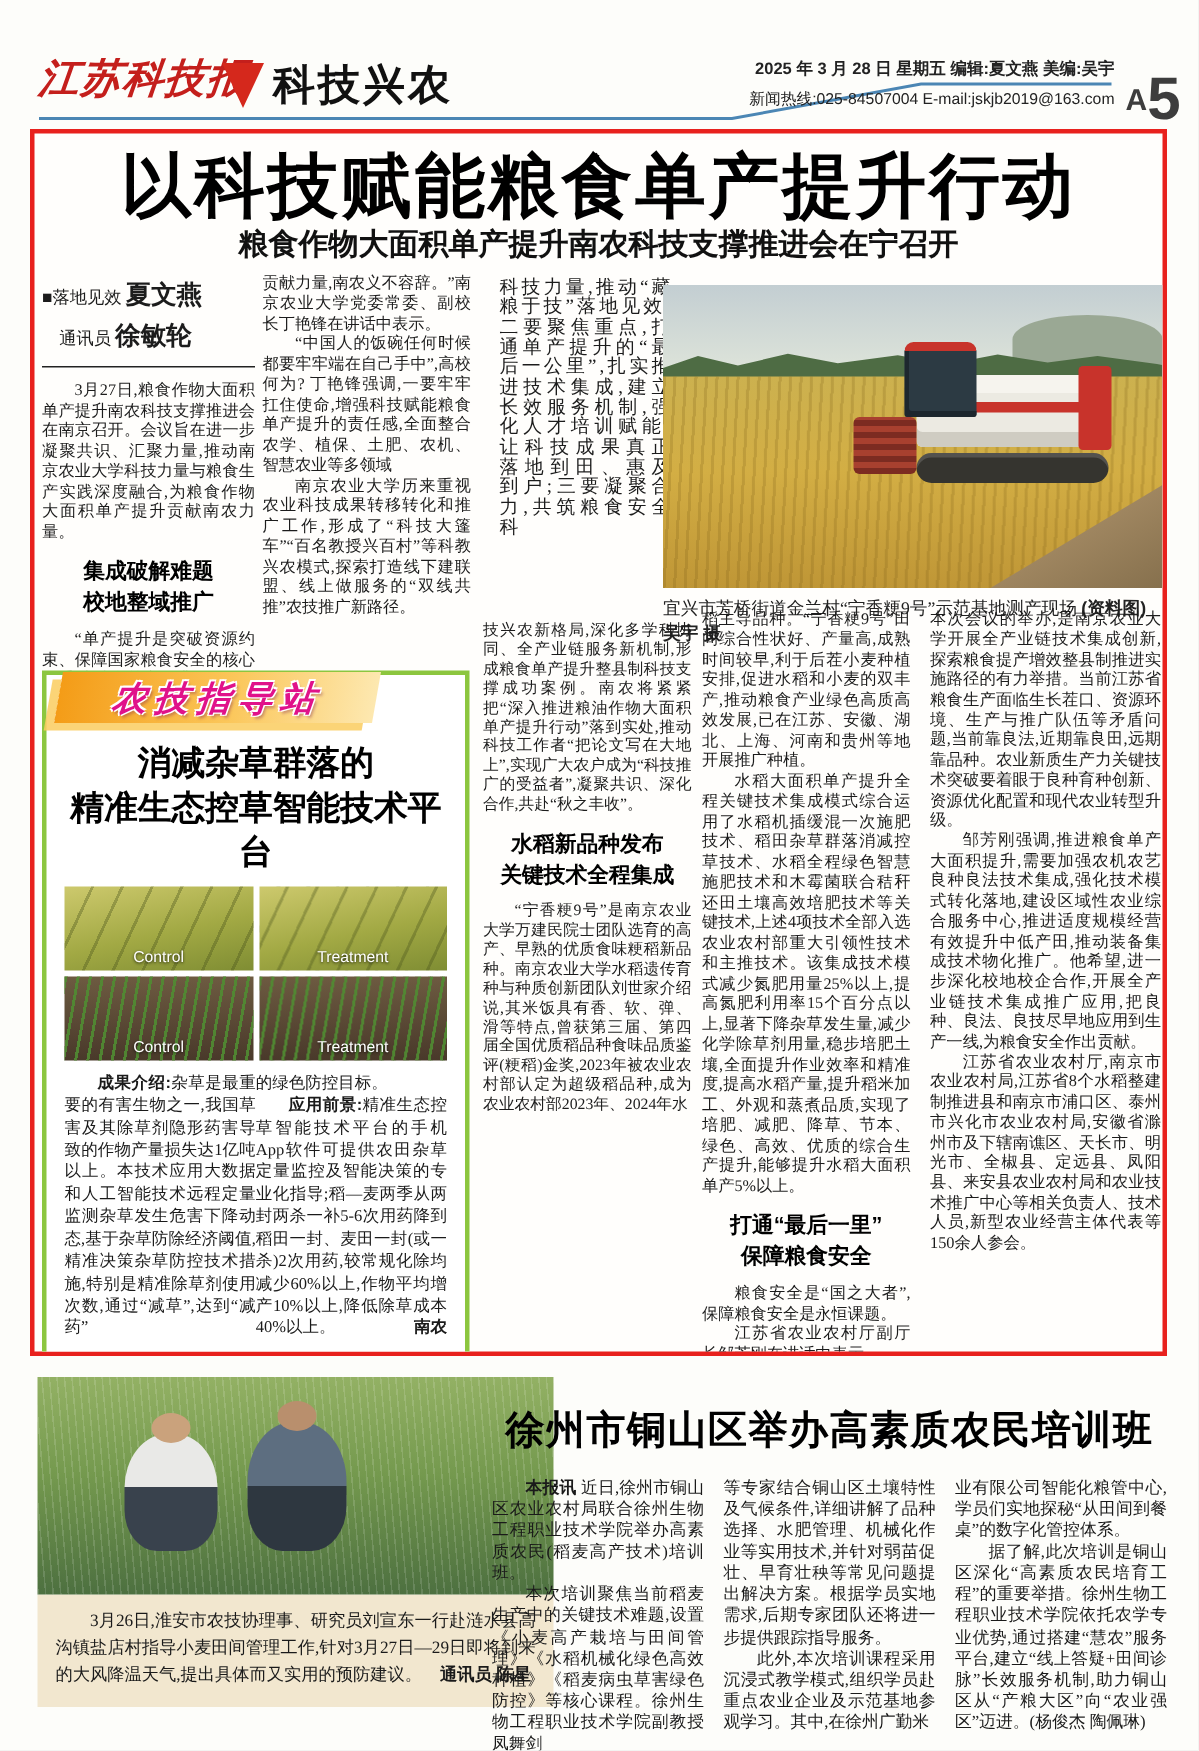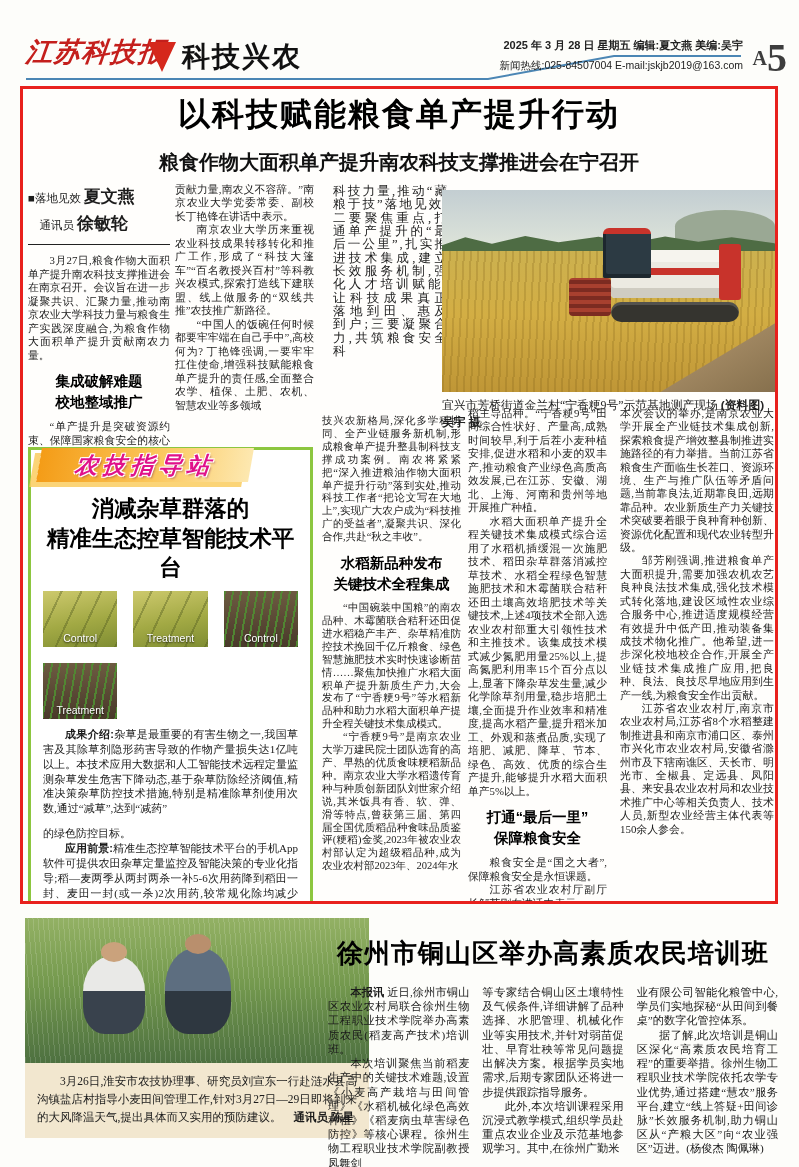--- a/index.html
+++ b/index.html
@@ -9,28 +9,28 @@
   .abs{position:absolute;}
   .logo{left:26px;top:34px;font-size:27px;font-weight:900;color:#c41f1c;font-style:italic;
         letter-spacing:1px;transform:skewX(-6deg);font-family:"Liberation Serif",serif;}
   .tri{left:148px;top:42px;width:0;height:0;border-left:14px solid transparent;
        border-right:14px solid transparent;border-top:30px solid #d5281c;}
   .sec-title{left:182px;top:38px;font-size:28px;font-weight:900;letter-spacing:2px;
        font-family:"Liberation Sans","DejaVu Sans",sans-serif;color:#111;}
   .m-right{right:56px;top:38px;text-align:right;font-family:"Liberation Sans",sans-serif;}
   .dateline{font-size:11px;font-weight:700;color:#222;}
   .hotline{font-size:10.5px;margin-top:6px;color:#222;}
-  .pageno{right:12px;top:34px;color:#3d3d3d;font-family:Liberation Serif, serif;}
+  .pageno{right:12px;top:44px;color:#3d3d3d;font-family:Liberation Sans, sans-serif;}
   .pageno .pl{font-size:20px;font-weight:700;vertical-align:6px;}
   .pageno .pd{font-size:40px;font-weight:900;}
   .mast-rule{left:0;top:0;width:799px;height:90px;pointer-events:none;}
   
   .red-box{left:20px;top:86px;width:758px;height:818px;border:3px solid #e8211d;box-sizing:border-box;
            background:#fffefc;overflow:hidden;}
-  .headline{position:absolute;left:0;right:0;top:4px;margin:0;text-align:center;font-size:32px;
+  .headline{position:absolute;left:0;right:0;top:4px;margin:0;text-align:center;font-size:47px;
             font-weight:900;letter-spacing:2px;font-family:"Liberation Sans","DejaVu Sans",sans-serif;color:#000;}
   .deck{position:absolute;left:0;right:0;top:60px;margin:0;text-align:center;font-size:20px;
         font-weight:600;font-family:"Liberation Sans",sans-serif;color:#111;}
   .col{position:absolute;text-align:justify;font-size:10.8px;line-height:1.25;color:#1c1c1c;}
   .col p{margin:0;}
   .col p.ind{text-indent:2em;}
   .byline{font-size:11.5px;line-height:1.6;}
   .byline .nm{font-size:17px;}
   .by2{text-indent:1em;}
   .byrule{border:none;border-top:1.5px solid #222;margin:7px 0 9px;}
@@ -72,29 +72,29 @@
   .green-box{position:absolute;left:5px;top:358px;width:285px;border:3px solid #8cc63f;background:#fff;
              box-sizing:border-box;padding-bottom:8px;}
   .banner{position:absolute;top:-2px;left:8px;width:212px;height:34px;
           background:linear-gradient(90deg,#f49c17,#fbc75b 55%,#fde8b0);transform:skewX(-10deg);
           box-shadow:-6px 5px 0 rgba(250,205,95,.85);display:flex;align-items:center;justify-content:center;}
   .banner span{font-size:23px;font-weight:900;font-style:italic;letter-spacing:5px;color:#e0128a;
           transform:skewX(4deg);
           text-shadow:1px 1px 0 #fff,-1px -1px 0 #fff,1px -1px 0 #fff,-1px 1px 0 #fff,2px 2px 2px rgba(120,30,80,.4);}
   .gtitle{margin:44px 6px 6px;text-align:center;font-size:22.5px;line-height:1.32;font-weight:900;
           font-family:"Liberation Sans",sans-serif;color:#000;}
-  .ggrid{display:grid;grid-template-columns:1fr 1fr 1fr;gap:16px;margin:8px 12px 6px;}
+  .ggrid{display:grid;grid-template-columns:1fr 1fr;gap:4px;margin:8px 12px 6px;}
   .ggrid figure{position:relative;margin:0;height:56px;overflow:hidden;}
   .gpaddy{background:repeating-linear-gradient(115deg,transparent 0 16px,rgba(70,80,25,.35) 16px 18px),
           linear-gradient(168deg,#cdc96d 0%,#a2a944 55%,#7f8d33 100%);}
   .gseed{background:repeating-linear-gradient(100deg,rgba(80,140,50,.9) 0 2px,transparent 2px 8px),
          linear-gradient(180deg,#6d5b41,#49392a);}
   .ggrid figcaption{position:absolute;bottom:3px;left:0;right:0;text-align:center;color:#fff;font-size:10.5px;
          font-family:"Liberation Sans",sans-serif;text-shadow:0 1px 2px rgba(0,0,0,.8);}
-  .gtext{display:flex;gap:10px;margin:8px 12px 4px;flex-direction:column;}
+  .gtext{display:flex;margin:8px 12px 4px;}
   .gcol{flex:1;text-align:justify;font-size:11px;line-height:1.35;}
   .gcol p{margin:0;}
   .gcol p.ind{text-indent:2em;}
   .gcol b{font-family:"Liberation Sans",sans-serif;}
   .src{float:right;font-weight:900;}
   
   .brief{left:25px;top:918px;width:344px;}
   .field2{position:relative;height:145px;margin:0;overflow:hidden;
           background:repeating-linear-gradient(85deg,rgba(255,255,255,.14) 0 1px,transparent 1px 5px),
                      linear-gradient(180deg,#93b164 0%,#74994e 45%,#4d7040 100%);}
@@ -143,22 +143,22 @@
         <div class="by2"><span>通讯员</span> <b class="nm">徐敏轮</b></div>
       </div>
       <hr class="byrule">
       <p class="ind">3月27日,粮食作物大面积单产提升南农科技支撑推进会在南京召开。会议旨在进一步凝聚共识、汇聚力量,推动南京农业大学科技力量与粮食生产实践深度融合,为粮食作物大面积单产提升贡献南农力量。</p>
       <h3 class="xhead"><span>集成破解难题</span><br><span>校地整域推广</span></h3>
       <p class="ind">“单产提升是突破资源约束、保障国家粮食安全的核心抓手,为粮食单产提升</p>
     </div>
 
     <div class="col c2">
       <p>贡献力量,南农义不容辞。”南京农业大学党委常委、副校长丁艳锋在讲话中表示。</p>
+      <p class="ind">“中国人的饭碗任何时候都要牢牢端在自己手中”,高校何为? 丁艳锋强调,一要牢牢扛住使命,增强科技赋能粮食单产提升的责任感,全面整合农学、植保、土肥、农机、智慧农业等多领域</p>
       <p class="ind">南京农业大学历来重视农业科技成果转移转化和推广工作,形成了“科技大篷车”“百名教授兴百村”等科教兴农模式,探索打造线下建联盟、线上做服务的“双线共推”农技推广新路径。</p>
-      <p class="ind">“中国人的饭碗任何时候都要牢牢端在自己手中”,高校何为? 丁艳锋强调,一要牢牢扛住使命,增强科技赋能粮食单产提升的责任感,全面整合农学、植保、土肥、农机、智慧农业等多领域</p>
     </div>
 
     <div class="col c3a">
       <p>科技力量,推动“藏粮于技”落地见效;二要聚焦重点,打通单产提升的“最后一公里”,扎实推进技术集成,建立长效服务机制,强化人才培训赋能,让科技成果真正落地到田、惠及到户;三要凝聚合力,共筑粮食安全科</p>
     </div>
 
     <figure class="main-photo">
       <div class="sky"></div>
       <div class="hill"></div>
       <div class="trees"></div>
@@ -171,21 +171,20 @@
         <div class="h-rear"></div>
         <div class="h-cab"></div>
         <div class="h-head"></div>
       </div>
     </figure>
     <p class="photo-cap"><span>宜兴市芳桥街道金兰村“宁香粳9号”示范基地测产现场</span> <b>(资料图) 吴宇 摄</b></p>
 
     <div class="col c3b">
       <p>技兴农新格局,深化多学科协同、全产业链服务新机制,形成粮食单产提升整县制科技支撑成功案例。南农将紧紧把“深入推进粮油作物大面积单产提升行动”落到实处,推动科技工作者“把论文写在大地上”,实现广大农户成为“科技推广的受益者”,凝聚共识、深化合作,共赴“秋之丰收”。</p>
       <h3 class="xhead"><span>水稻新品种发布</span><br><span>关键技术全程集成</span></h3>
-      <p class="ind">“中国碗装中国粮”的南农品种、木霉菌联合秸秆还田促进水稻稳产丰产、杂草精准防控技术挽回千亿斤粮食、绿色智慧施肥技术实时快速诊断苗情……聚焦加快推广水稻大面积单产提升新质生产力,大会发布了“宁香粳9号”等水稻新品种和助力水稻大面积单产提升全程关键技术集成模式。</p>
       <p class="ind">“宁香粳9号”是南京农业大学万建民院士团队选育的高产、早熟的优质食味粳稻新品种。南京农业大学水稻遗传育种与种质创新团队刘世家介绍说,其米饭具有香、软、弹、滑等特点,曾获第三届、第四届全国优质稻品种食味品质鉴评(粳稻)金奖,2023年被农业农村部认定为超级稻品种,成为农业农村部2023年、2024年水</p>
     </div>
 
     <div class="col c4">
       <p>稻主导品种。“宁香粳9号”田间综合性状好、产量高,成熟时间较早,利于后茬小麦种植安排,促进水稻和小麦的双丰产,推动粮食产业绿色高质高效发展,已在江苏、安徽、湖北、上海、河南和贵州等地开展推广种植。</p>
       <p class="ind">水稻大面积单产提升全程关键技术集成模式综合运用了水稻机插缓混一次施肥技术、稻田杂草群落消减控草技术、水稻全程绿色智慧施肥技术和木霉菌联合秸秆还田土壤高效培肥技术等关键技术,上述4项技术全部入选农业农村部重大引领性技术和主推技术。该集成技术模式减少氮肥用量25%以上,提高氮肥利用率15个百分点以上,显著下降杂草发生量,减少化学除草剂用量,稳步培肥土壤,全面提升作业效率和精准度,提高水稻产量,提升稻米加工、外观和蒸煮品质,实现了培肥、减肥、降草、节本、绿色、高效、优质的综合生产提升,能够提升水稻大面积单产5%以上。</p>
       <h3 class="xhead"><span>打通“最后一里”</span><br><span>保障粮食安全</span></h3>
       <p class="ind">粮食安全是“国之大者”,保障粮食安全是永恒课题。</p>
       <p class="ind">江苏省农业农村厅副厅长邹芳刚在讲话中表示,</p>
     </div>

